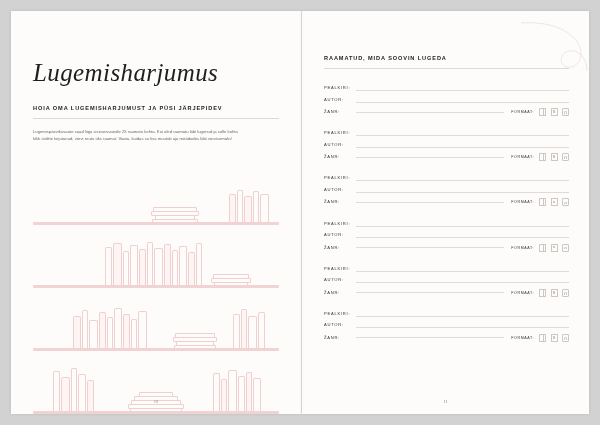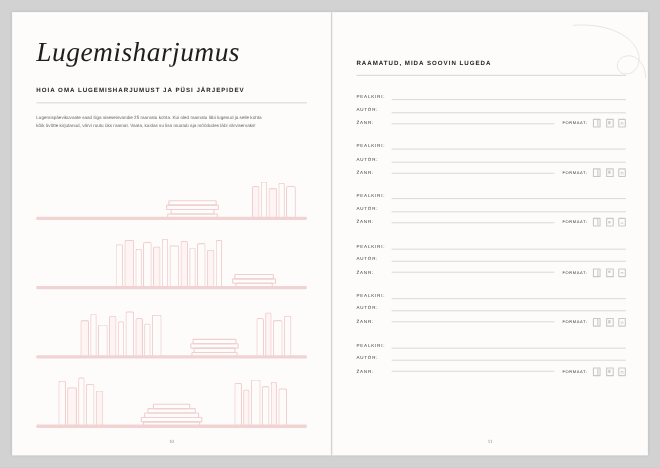--- a/index.html
+++ b/index.html
@@ -22,21 +22,21 @@
   }
   .page {
     position: relative;
     background: #fdfcfb;
     box-sizing: border-box;
   }
   .page-left {
     width: 290px;
     height: 403px;
     margin: 11px 0 11px 11px;
-    padding: 17px 22px 18px 22px;
+    padding: 42px 22px 18px 22px;
     box-shadow: 0 0 3px rgba(0,0,0,0.10);
   }
   .page-right {
     width: 288px;
     height: 403px;
     margin: 11px 11px 11px 0;
     padding: 26px 20px 18px 22px;
     box-shadow: 0 0 3px rgba(0,0,0,0.10);
   }
   .gutter {

